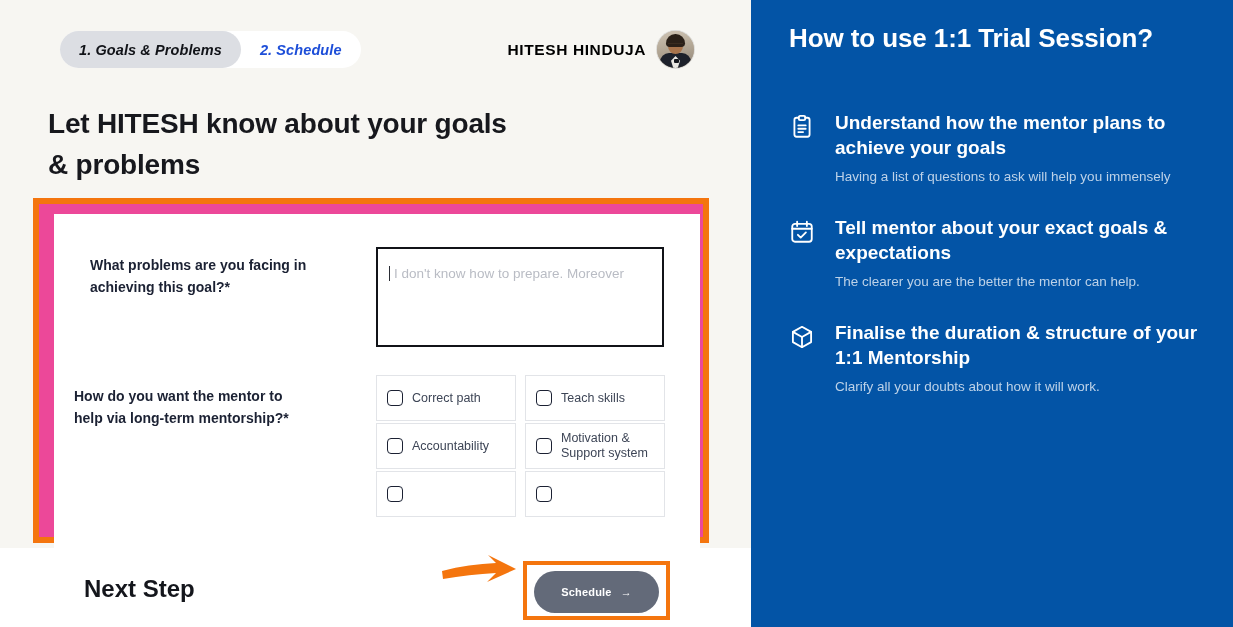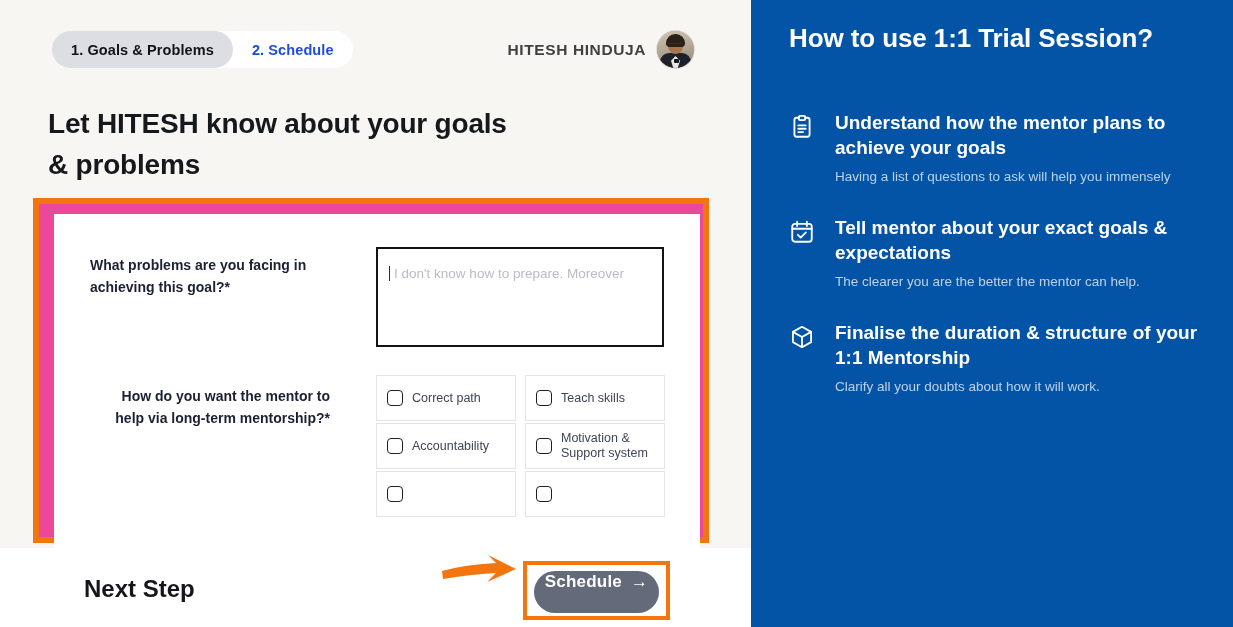--- a/index.html
+++ b/index.html
@@ -30,28 +30,29 @@
 
   
   .topbar {
     position: absolute;
     left: 0; top: 0;
     width: 751px;
     height: 96px;
   }
   .tabs {
     position: absolute;
-    left: 52px;
+    left: 60px;
     top: 31px;
     height: 37px;
     background: #ffffff;
     border-radius: 19px;
     display: flex;
     align-items: center;
     padding: 0;
+    font-style: italic;
   }
   .tab {
     height: 37px;
     display: flex;
     align-items: center;
     padding: 0 19px;
     border-radius: 19px;
     font-size: 14.5px;
     font-weight: bold;
     letter-spacing: 0.1px;
@@ -72,21 +73,21 @@
     right: 57px;
     top: 31px;
     display: flex;
     align-items: center;
     gap: 11px;
   }
   .user-name {
     font-size: 15.5px;
     font-weight: bold;
     letter-spacing: 0.6px;
-    color: #404040;
+    color: #000000;
     white-space: nowrap;
     text-align: right;
   }
   .avatar {
     width: 37px;
     height: 37px;
     border-radius: 50%;
     overflow: hidden;
     position: relative;
     background: #b9ada0;
@@ -213,23 +214,22 @@
     display: inline-block;
     width: 1px;
     height: 15px;
     background: #2a2d35;
     vertical-align: -3px;
     margin-right: 4px;
   }
 
   
   .q2 {
-    left: 36px;
+    left: 20px;
     top: 171px;
-    text-align: right;
   }
   .opt-grid {
     position: absolute;
     left: 322px;
     top: 161px;
     width: 290px;
     display: grid;
     grid-template-columns: 140px 140px;
     gap: 2px 9px;
   }
@@ -294,24 +294,24 @@
   .schedule-btn {
     position: absolute;
     left: 534px;
     top: 571px;
     width: 125px;
     height: 42px;
     border-radius: 21px;
     background: #636a79;
     color: #ffffff;
     display: flex;
-    align-items: flex-start;
+    align-items: center;
     justify-content: center;
     gap: 9px;
-    font-size: 17px;
+    font-size: 11px;
     font-weight: bold;
     letter-spacing: 0.2px;
     border: none;
     cursor: pointer;
     font-family: "Liberation Sans", sans-serif;
   }
 
   
   .right {
     position: absolute;

